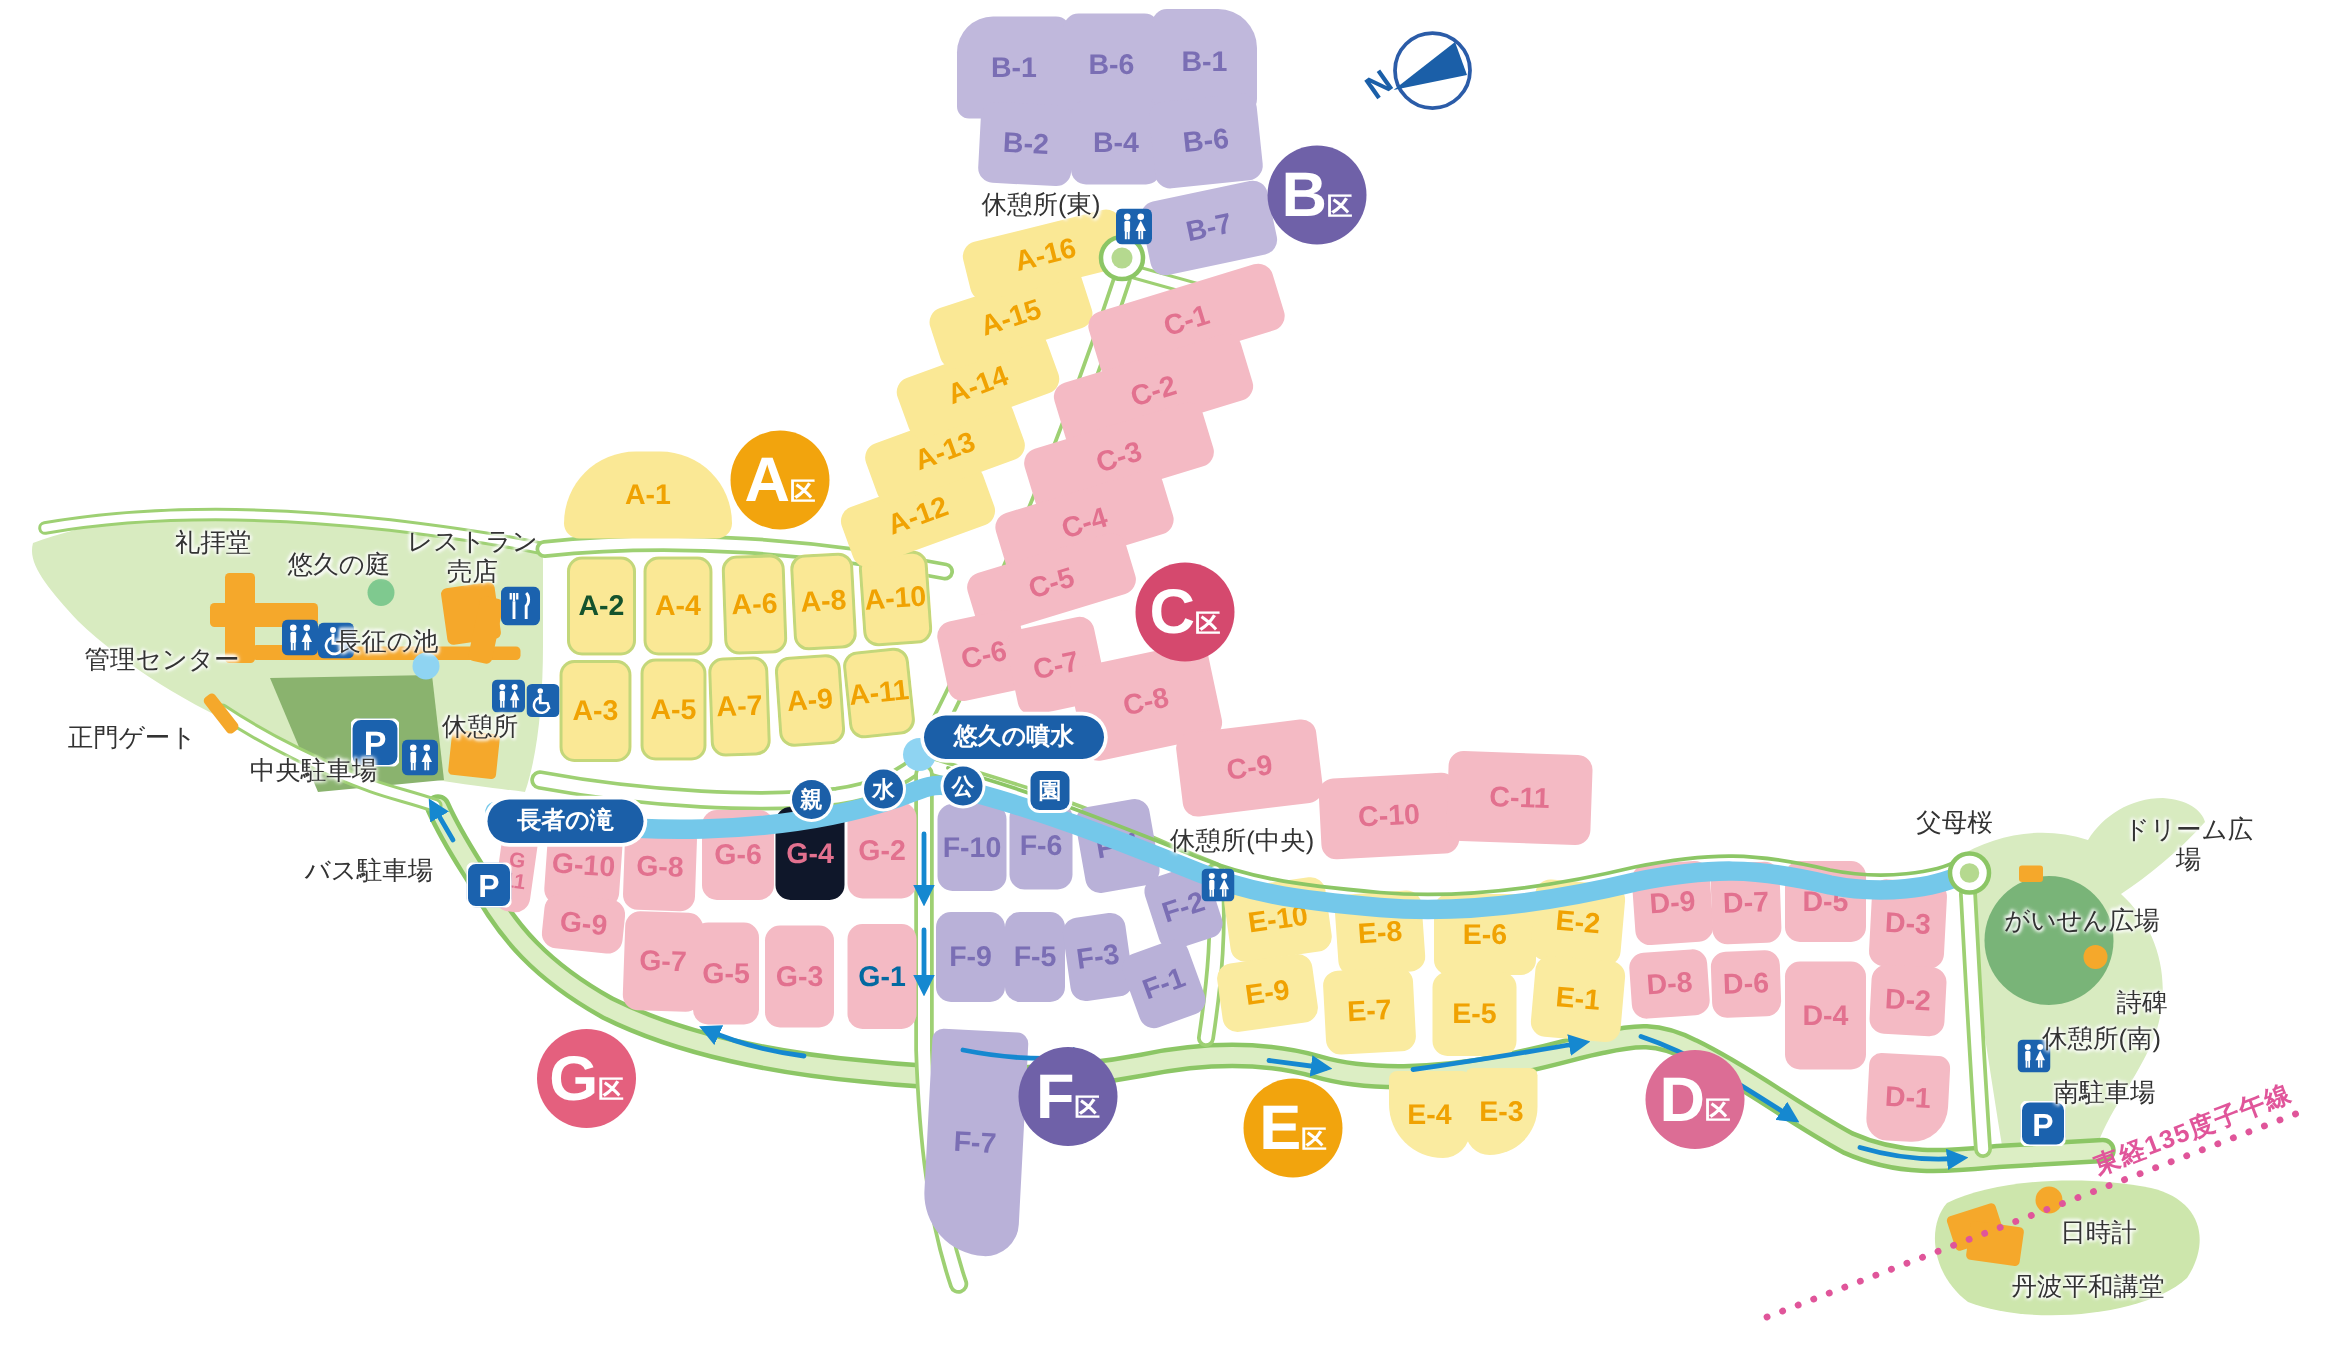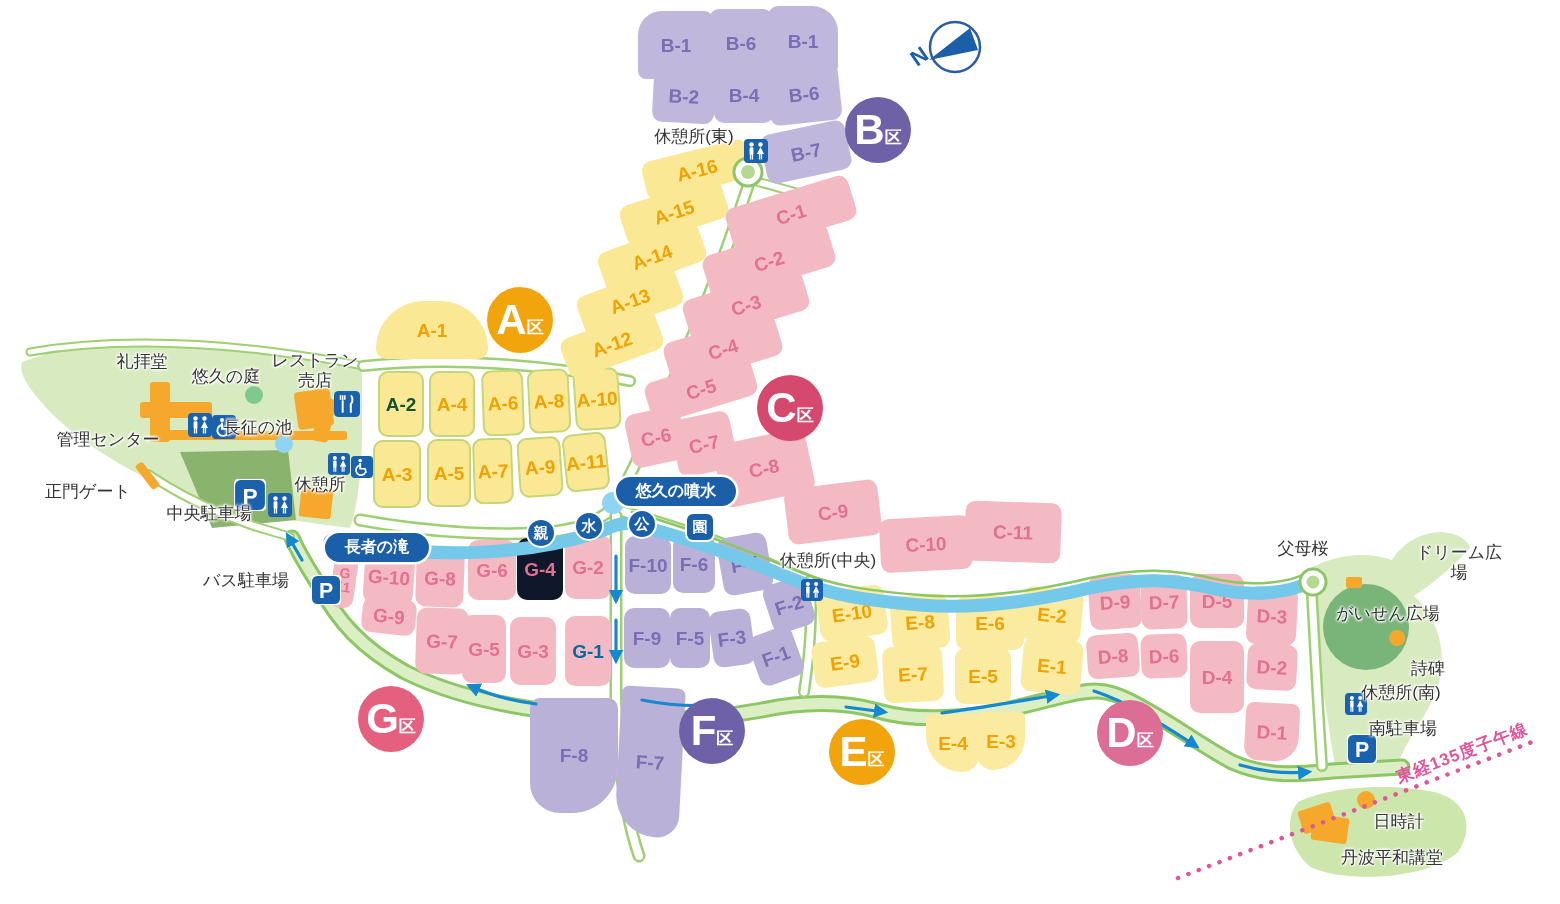--- a/index.html
+++ b/index.html
@@ -237,21 +237,20 @@
       <span class="bs">区</span>
     </div>
     <div class="plot" style="left: 625px; top: 536px; width: 46px; height: 58px; background: rgb(185, 177, 216); color: rgb(122, 110, 180); transform: rotate(0deg);">F-10</div>
     <div class="plot" style="left: 673px; top: 535px; width: 42px; height: 58px; background: rgb(185, 177, 216); color: rgb(122, 110, 180); transform: rotate(0deg);">F-6</div>
     <div class="plot" style="left: 720px; top: 535px; width: 50px; height: 58px; background: rgb(185, 177, 216); color: rgb(122, 110, 180); transform: rotate(-10deg);">F-4</div>
     <div class="plot" style="left: 767px; top: 580px; width: 44px; height: 50px; background: rgb(185, 177, 216); color: rgb(122, 110, 180); transform: rotate(-18deg);">F-2</div>
     <div class="plot" style="left: 624px; top: 608px; width: 46px; height: 60px; background: rgb(185, 177, 216); color: rgb(122, 110, 180); transform: rotate(0deg);">F-9</div>
     <div class="plot" style="left: 670px; top: 608px; width: 40px; height: 60px; background: rgb(185, 177, 216); color: rgb(122, 110, 180); transform: rotate(0deg);">F-5</div>
     <div class="plot" style="left: 711px; top: 610px; width: 42px; height: 56px; background: rgb(185, 177, 216); color: rgb(122, 110, 180); transform: rotate(-8deg);">F-3</div>
     <div class="plot" style="left: 753px; top: 630px; width: 46px; height: 52px; background: rgb(185, 177, 216); color: rgb(122, 110, 180); transform: rotate(-20deg);">F-1</div>
-    <div class="plot" style="left: 530px; top: 697.5px; width: 88px; height: 115px; background: rgb(185, 177, 216); color: rgb(122, 110, 180); transform: rotate(0deg); border-radius: 10px 10px 46px 30px;">F-8</div>
     <div class="plot" style="left: 618px; top: 687px; width: 64px; height: 150px; background: rgb(185, 177, 216); color: rgb(122, 110, 180); transform: rotate(3deg); border-radius: 10px 10px 30px 56px;">F-7</div>
     <div class="badge" style="left: 712px; top: 731px; background: rgb(111, 97, 168);">
       <span class="bl">F</span>
       <span class="bs">区</span>
     </div>
     <div class="plot" style="left: 332px; top: 552px; width: 24px; height: 56px; background: rgb(244, 186, 196); color: rgb(226, 113, 143); transform: rotate(8deg); font-size: 14px;">G
 11</div>
     <div class="plot" style="left: 364px; top: 550px; width: 50px; height: 54px; background: rgb(244, 186, 196); color: rgb(226, 113, 143); transform: rotate(4deg);">G-10</div>
     <div class="plot" style="left: 416px; top: 549px; width: 48px; height: 58px; background: rgb(244, 186, 196); color: rgb(226, 113, 143); transform: rotate(2deg);">G-8</div>
     <div class="plot" style="left: 468px; top: 540px; width: 48px; height: 60px; background: rgb(244, 186, 196); color: rgb(226, 113, 143); transform: rotate(0deg);">G-6</div>

